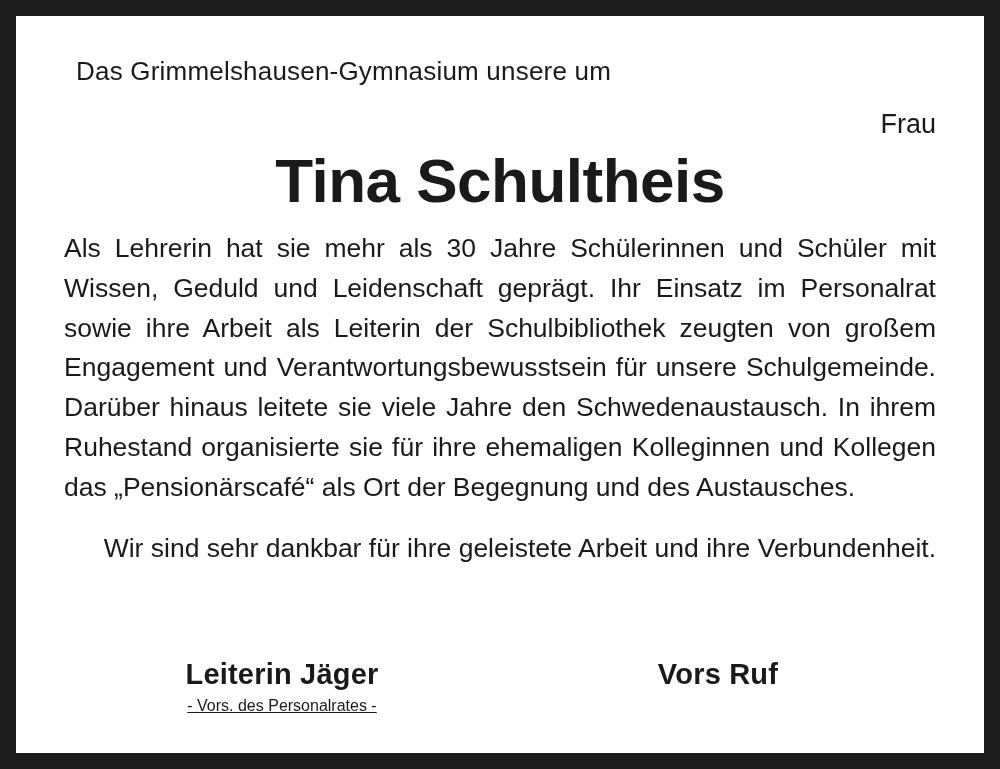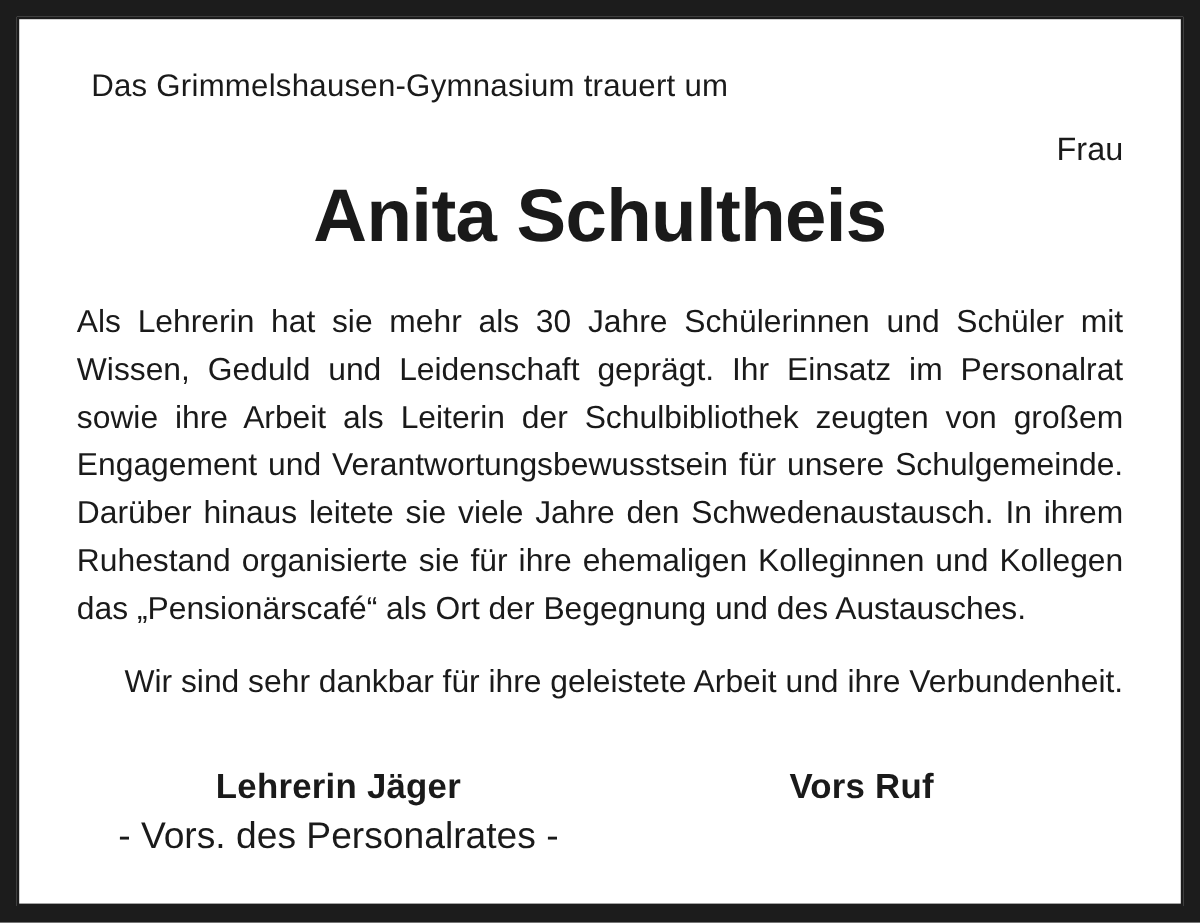--- a/index.html
+++ b/index.html
@@ -46,21 +46,21 @@
   }
   .deceased-name {
     text-align: center;
     font-size: 62px;
     font-weight: bold;
     letter-spacing: -0.5px;
     margin-top: 8px;
     line-height: 1.05;
   }
   .body-text {
-    margin-top: 36px;
+    margin-top: 16px;
     font-size: 26.5px;
     line-height: 1.5;
     text-align: justify;
     text-justify: inter-word;
     hyphens: manual;
   }
   .body-text p {
     margin: 0;
   }
   .body-text p + p {
@@ -78,46 +78,47 @@
   .signature {
     text-align: center;
     width: 46%;
   }
   .sig-name {
     font-size: 29px;
     font-weight: bold;
     letter-spacing: 0.2px;
   }
   .sig-role {
-    font-size: 31px;
+    font-size: 16px;
     margin-top: 6px;
+    text-decoration: underline;
   }
 </style>
 </head>
 <body>
 
 <div class="obituary-frame">
   <div class="obituary-inner">
 
     <div class="line-intro">
-      <span>Das </span><span class="school">Grimmelshausen-Gymnasium</span><span> trauert um</span>
+      <span>Das </span><span class="school">Grimmelshausen-Gymnasium</span><span> unsere um</span>
     </div>
 
     <div class="salutation">Frau</div>
 
-    <div class="deceased-name">Anita Schultheis</div>
+    <div class="deceased-name">Tina Schultheis</div>
 
     <div class="body-text">
       <p>Als Lehrerin hat sie mehr als 30 Jahre Schülerinnen und Schüler mit Wissen, Geduld und Leidenschaft geprägt. Ihr Einsatz im Personalrat sowie ihre Arbeit als Leiterin der Schulbibliothek zeugten von großem Engagement und Verantwortungsbewusstsein für unsere Schulgemeinde. Darüber hinaus leitete sie viele Jahre den Schwedenaustausch. In ihrem Ruhestand organisierte sie für ihre ehemaligen Kolleginnen und Kollegen das „Pensionärscafé“ als Ort der Begegnung und des Austausches.</p>
       <p>Wir sind sehr dankbar für ihre geleistete Arbeit und ihre Verbundenheit.</p>
     </div>
 
     <div class="signatures">
       <div class="signature">
-        <div class="sig-name">Lehrerin Jäger</div>
+        <div class="sig-name">Leiterin Jäger</div>
         <div class="sig-role">- Vors. des Personalrates -</div>
       </div>
       <div class="signature">
         <div class="sig-name">Vors Ruf</div>
       </div>
     </div>
 
   </div>
 </div>
 

